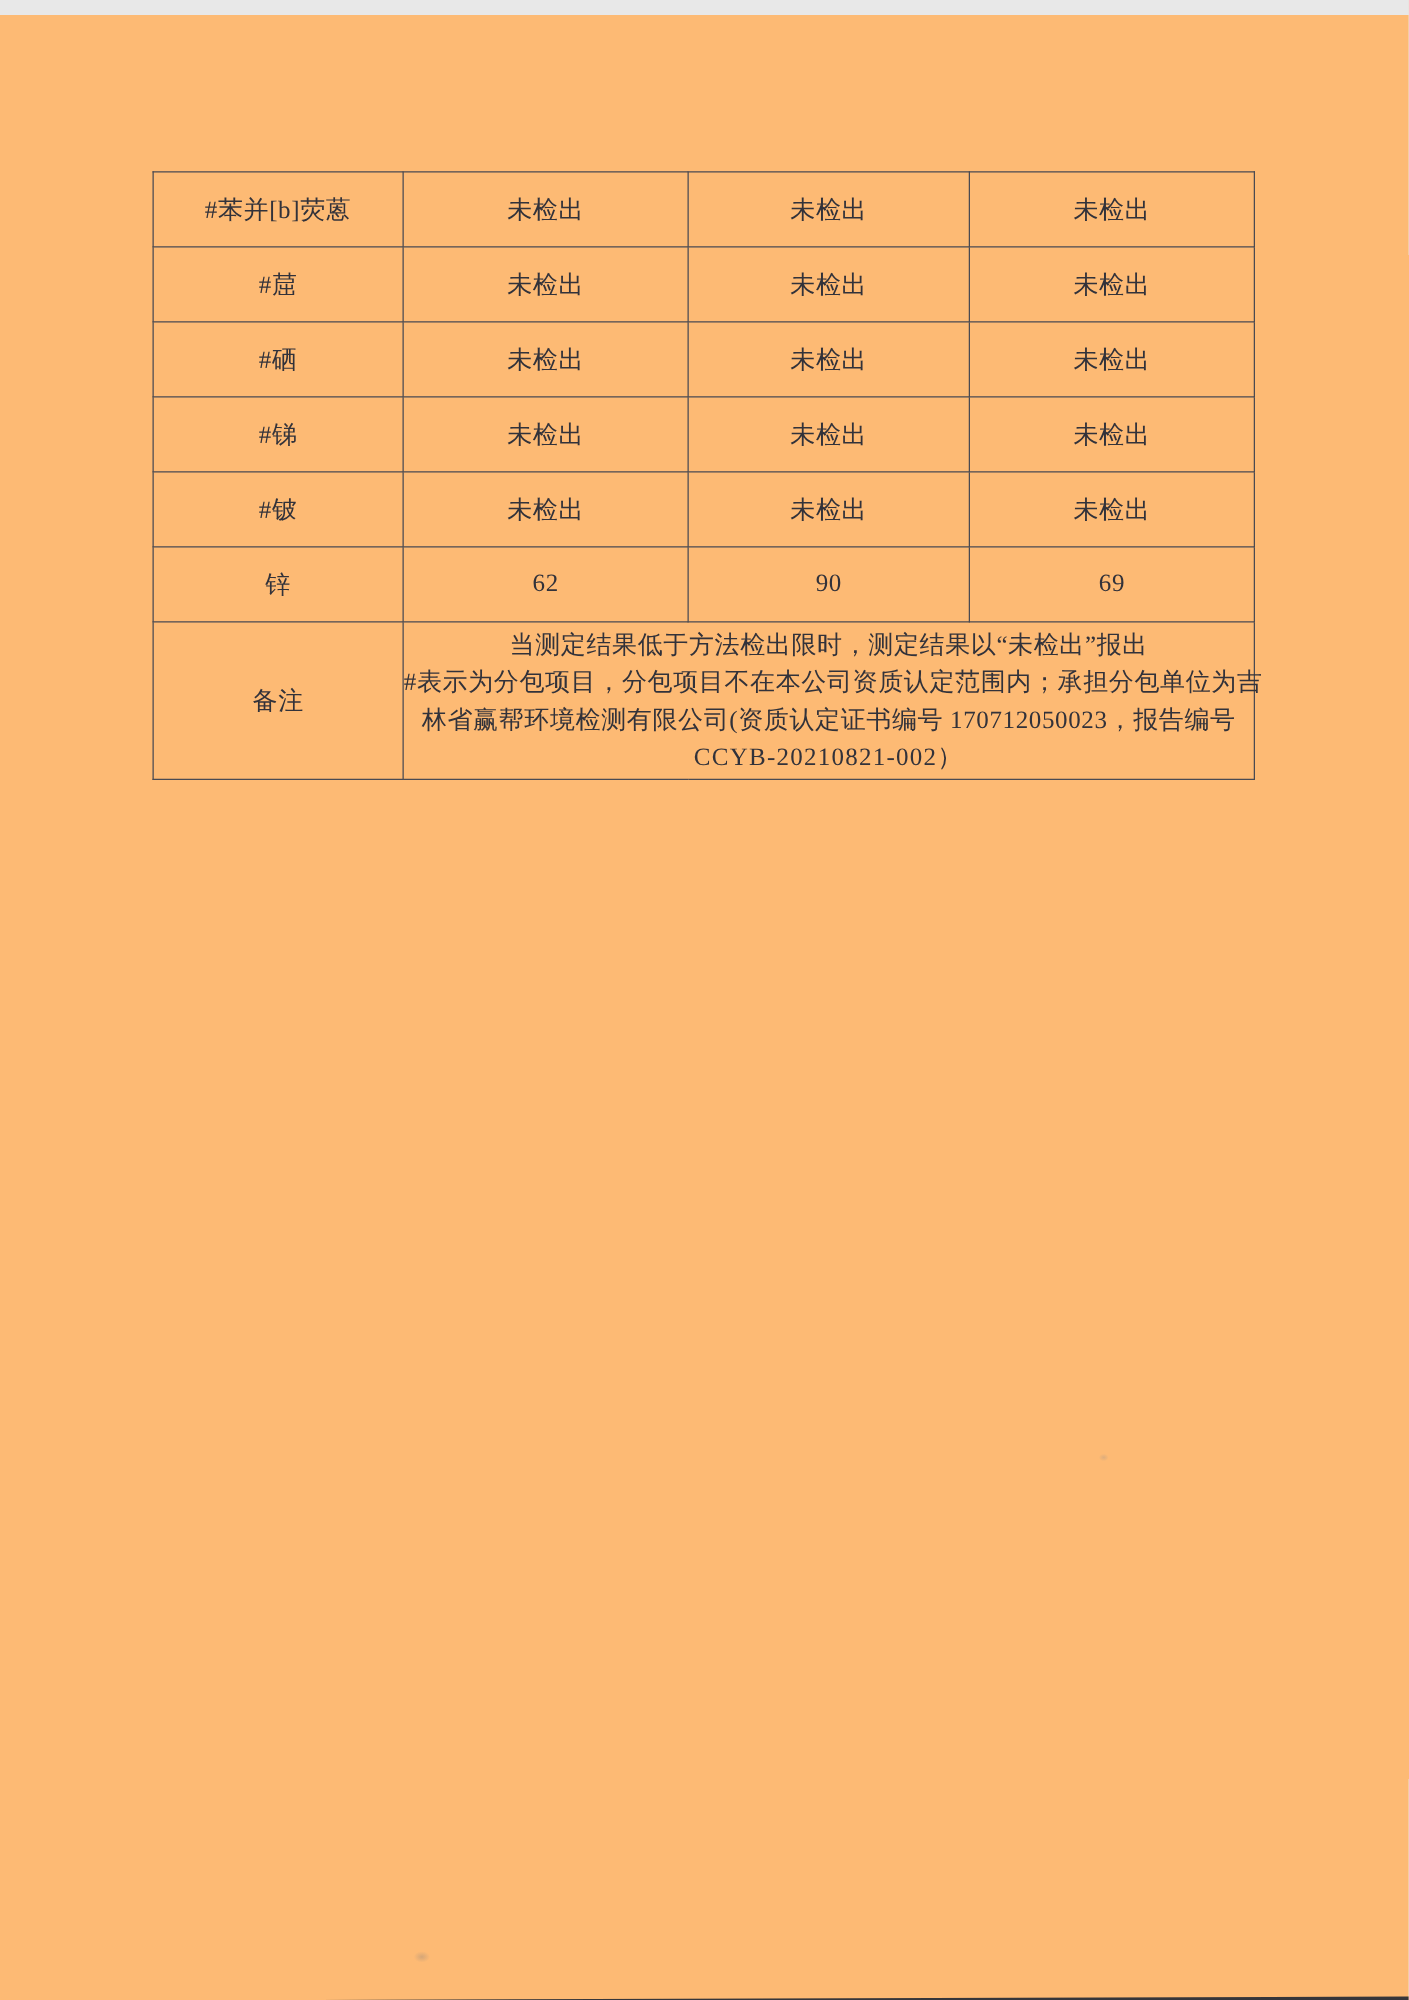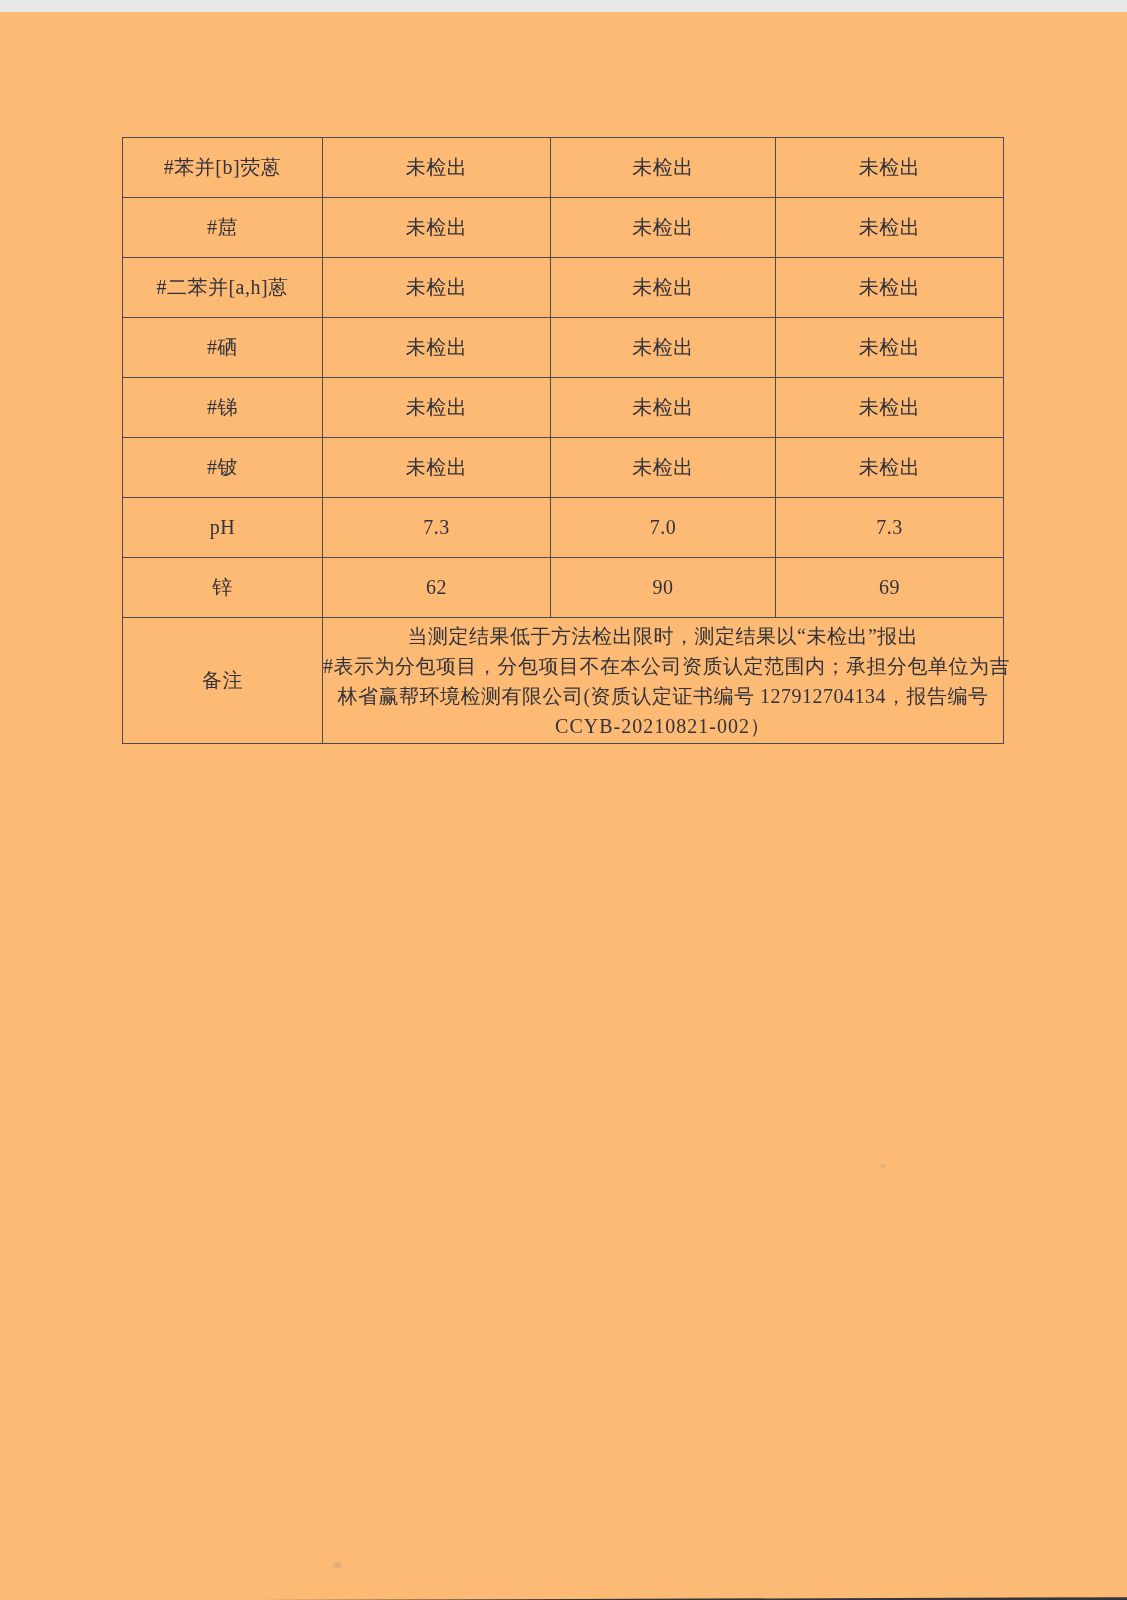--- a/index.html
+++ b/index.html
@@ -90,61 +90,49 @@
         <td>未检出</td>
         <td>未检出</td>
       </tr>
       <tr class="data-row">
         <td class="param-cell">#䓛</td>
         <td>未检出</td>
         <td>未检出</td>
         <td>未检出</td>
       </tr>
       <tr class="data-row">
-        <td class="param-cell">#二苯并[a,h]蒽</td>
-        <td>未检出</td>
-        <td>未检出</td>
-        <td>未检出</td>
-      </tr>
-      <tr class="data-row">
         <td class="param-cell">#硒</td>
         <td>未检出</td>
         <td>未检出</td>
         <td>未检出</td>
       </tr>
       <tr class="data-row">
         <td class="param-cell">#锑</td>
         <td>未检出</td>
         <td>未检出</td>
         <td>未检出</td>
       </tr>
       <tr class="data-row">
         <td class="param-cell">#铍</td>
         <td>未检出</td>
         <td>未检出</td>
         <td>未检出</td>
       </tr>
       <tr class="data-row">
-        <td class="param-cell">pH</td>
-        <td>7.3</td>
-        <td>7.0</td>
-        <td>7.3</td>
-      </tr>
-      <tr class="data-row">
         <td class="param-cell">锌</td>
         <td>62</td>
         <td>90</td>
         <td>69</td>
       </tr>
       <tr class="remarks-row">
         <td class="param-cell">备注</td>
         <td class="remarks-cell" colspan="3">
           <div class="remarks-line">当测定结果低于方法检出限时，测定结果以“未检出”报出</div>
           <div class="remarks-line">#表示为分包项目，分包项目不在本公司资质认定范围内；承担分包单位为吉</div>
-          <div class="remarks-line">林省赢帮环境检测有限公司(资质认定证书编号 127912704134，报告编号</div>
+          <div class="remarks-line">林省赢帮环境检测有限公司(资质认定证书编号 170712050023，报告编号</div>
           <div class="remarks-line">CCYB-20210821-002）</div>
         </td>
       </tr>
     </tbody>
   </table>
 
   <div class="scan-smudge-b"></div>
   <div class="scan-smudge-a"></div>
   <div class="scan-edge-line"></div>
   <div class="scan-edge-line-thick"></div>

